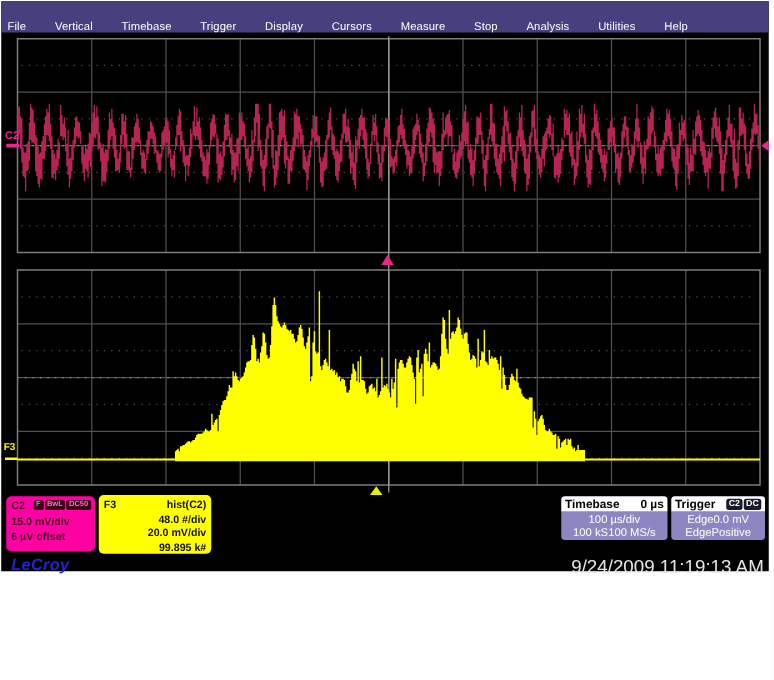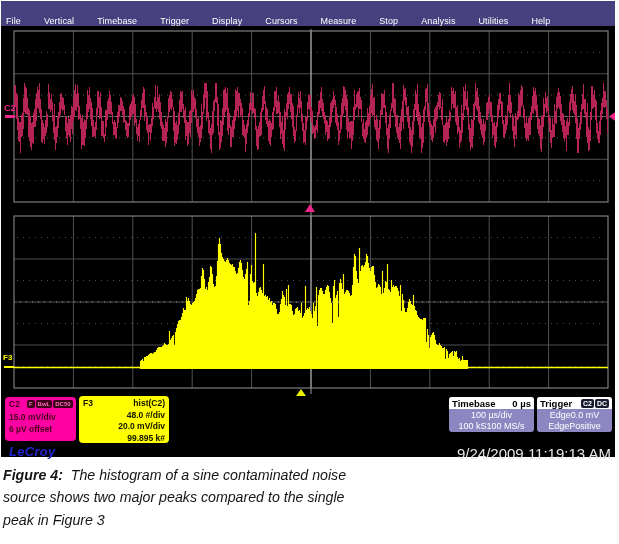--- a/index.html
+++ b/index.html
@@ -165,18 +165,13 @@
       <div class="row">
         <span>Edge</span>
         <span>Positive</span>
       </div>
     </div>
 
     <span id="lecroy">LeCroy</span>
     <span id="datetime">9/24/2009 11:19:13 AM</span>
   </div>
 
-  <div class="caption">
-    <div><span class="flabel">Figure 4:</span>&nbsp;&nbsp;<span>The histogram of a sine contaminated noise</span></div>
-    <div>source shows two major peaks compared to the single</div>
-    <div>peak in Figure 3</div>
-  </div>
 </div>
 
 </body></html>

